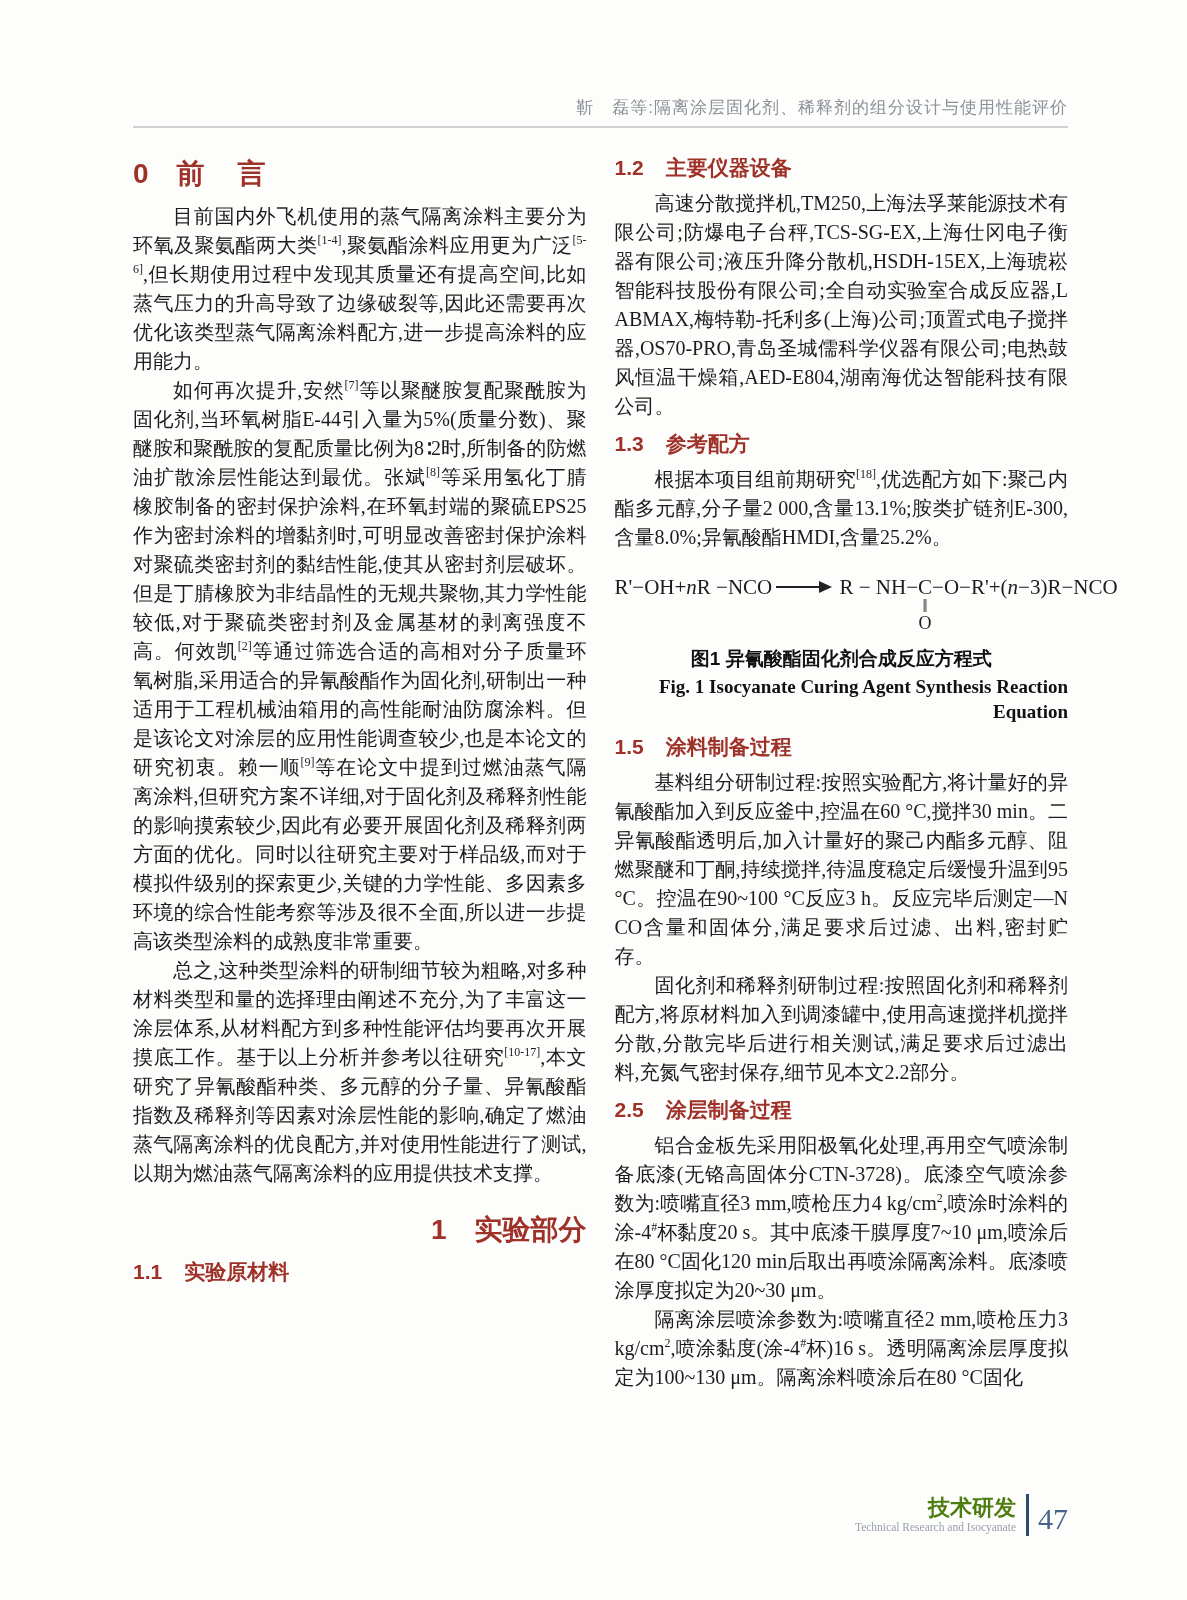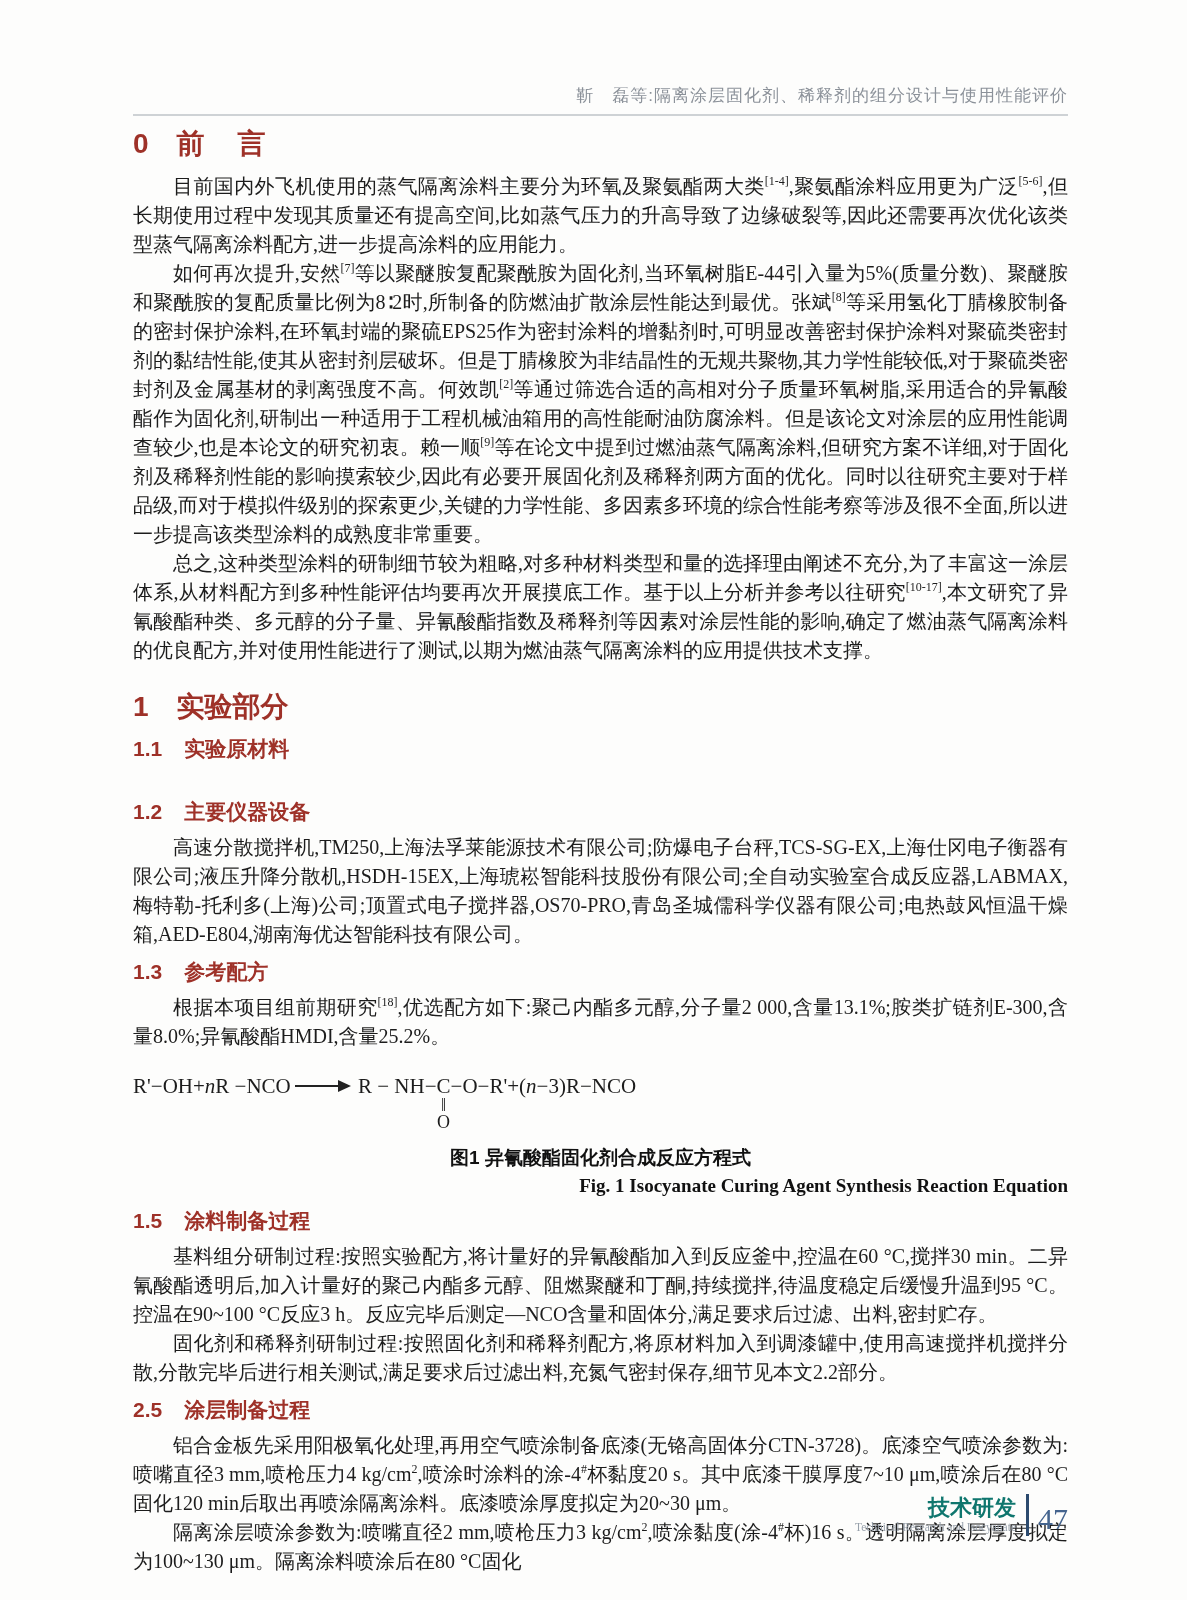--- a/index.html
+++ b/index.html
@@ -6,48 +6,48 @@
   .page {
     position:relative;
     width:1187px; height:1600px;
     margin:0 auto;
     background:#fdfdfc;
     font-family:"Liberation Serif","DejaVu Serif",serif;
     color:#1c1c1c;
     overflow:hidden;
     box-sizing:border-box;
   }
-  .content { position:absolute; left:133px; right:119px; top:0; }
+  .content { position:absolute; left:133px; right:119px; top:12px; }
 
   
   .running-head {
     padding-top:84px;
     text-align:right;
     font-family:"Liberation Sans","DejaVu Sans",sans-serif;
     font-size:17px;
     color:#8b9199;
     letter-spacing:1px;
   }
   .header-rule { margin-top:7px; border:none; border-top:2px solid #ced2d5; }
 
   
-  .columns { display:flex; gap:28px; margin-top:8px;flex-direction:column; }
+  .columns { display:flex; gap:28px; margin-top:26px; }
   .col { flex:1 1 0; min-width:0; }
 
   
   .h-l1 {
     font-family:"Liberation Sans","DejaVu Sans",sans-serif;
     font-weight:bold;
     font-size:28px; line-height:36px;
     color:#9e3128;
     margin:2px 0 10px 0;
   }
   .h-l1 .num { margin-right:28px; }
   .h-l1 .spaced { letter-spacing:0.45em; }
-  .h-l1.gap-top { margin-top:24px; }
+  .h-l1.gap-top { margin-top:24px;text-align:right; }
   .h-l2 {
     font-family:"Liberation Sans","DejaVu Sans",sans-serif;
     font-weight:bold;
     font-size:21px; line-height:28px;
     color:#9e3128;
     margin:9px 0 7px 0;
   }
   .h-l2 .num { margin-right:22px; }
 
   
@@ -102,21 +102,21 @@
 
   
   .footer-block {
     position:absolute; right:119px; top:1494px;
     display:flex; align-items:center;
   }
   .footer-labels { text-align:right; }
   .footer-zh {
     font-family:"Liberation Sans","DejaVu Sans",sans-serif;
     font-weight:bold; font-size:22px; line-height:24px;
-    color:#0f766e;
+    color:#4d7c0f;
   }
   .footer-en {
     font-family:"Liberation Serif","DejaVu Serif",serif;
     font-size:11.5px; line-height:14px; color:#97a0ab;
   }
   .footer-bar { width:3px; height:42px; background:#2c4a6e; margin:0 9px 0 10px; }
   .footer-page {
     font-family:"Liberation Serif","DejaVu Serif",serif;
     font-size:30px; color:#44648e; padding-top:8px;
   }

